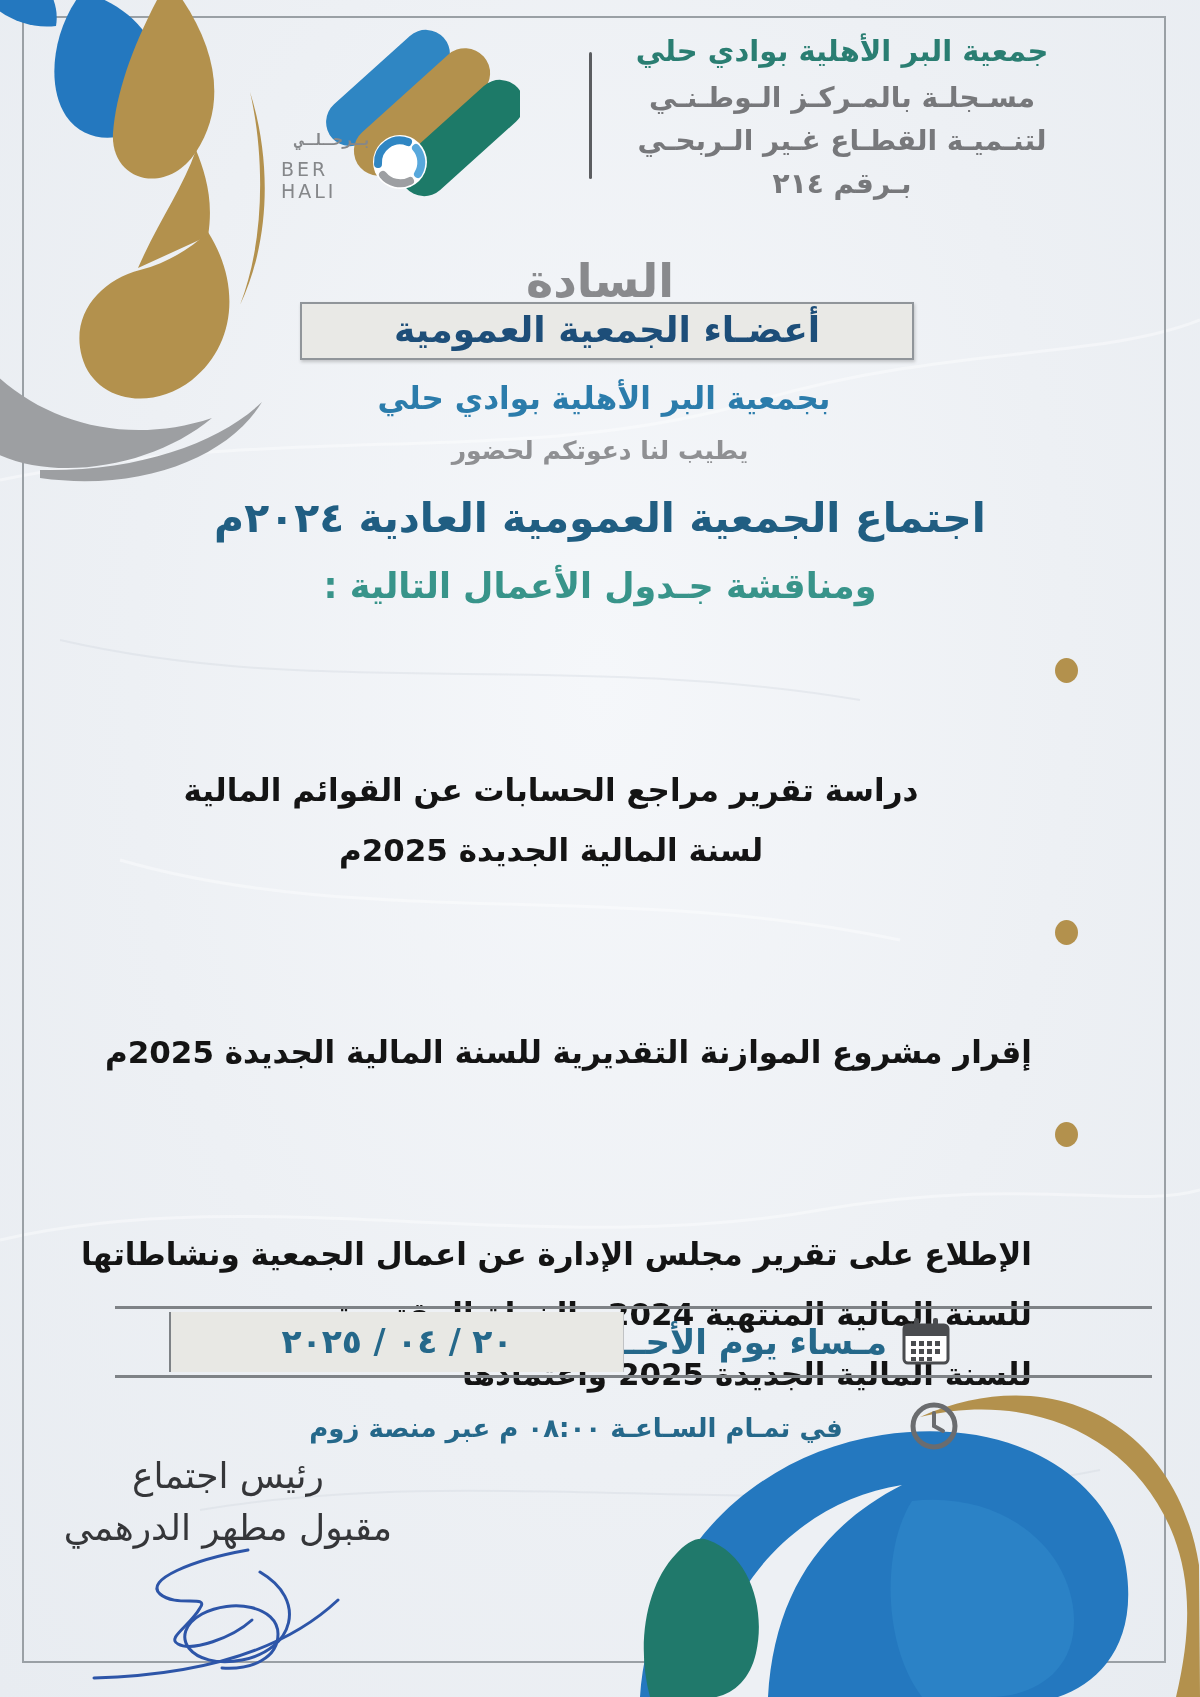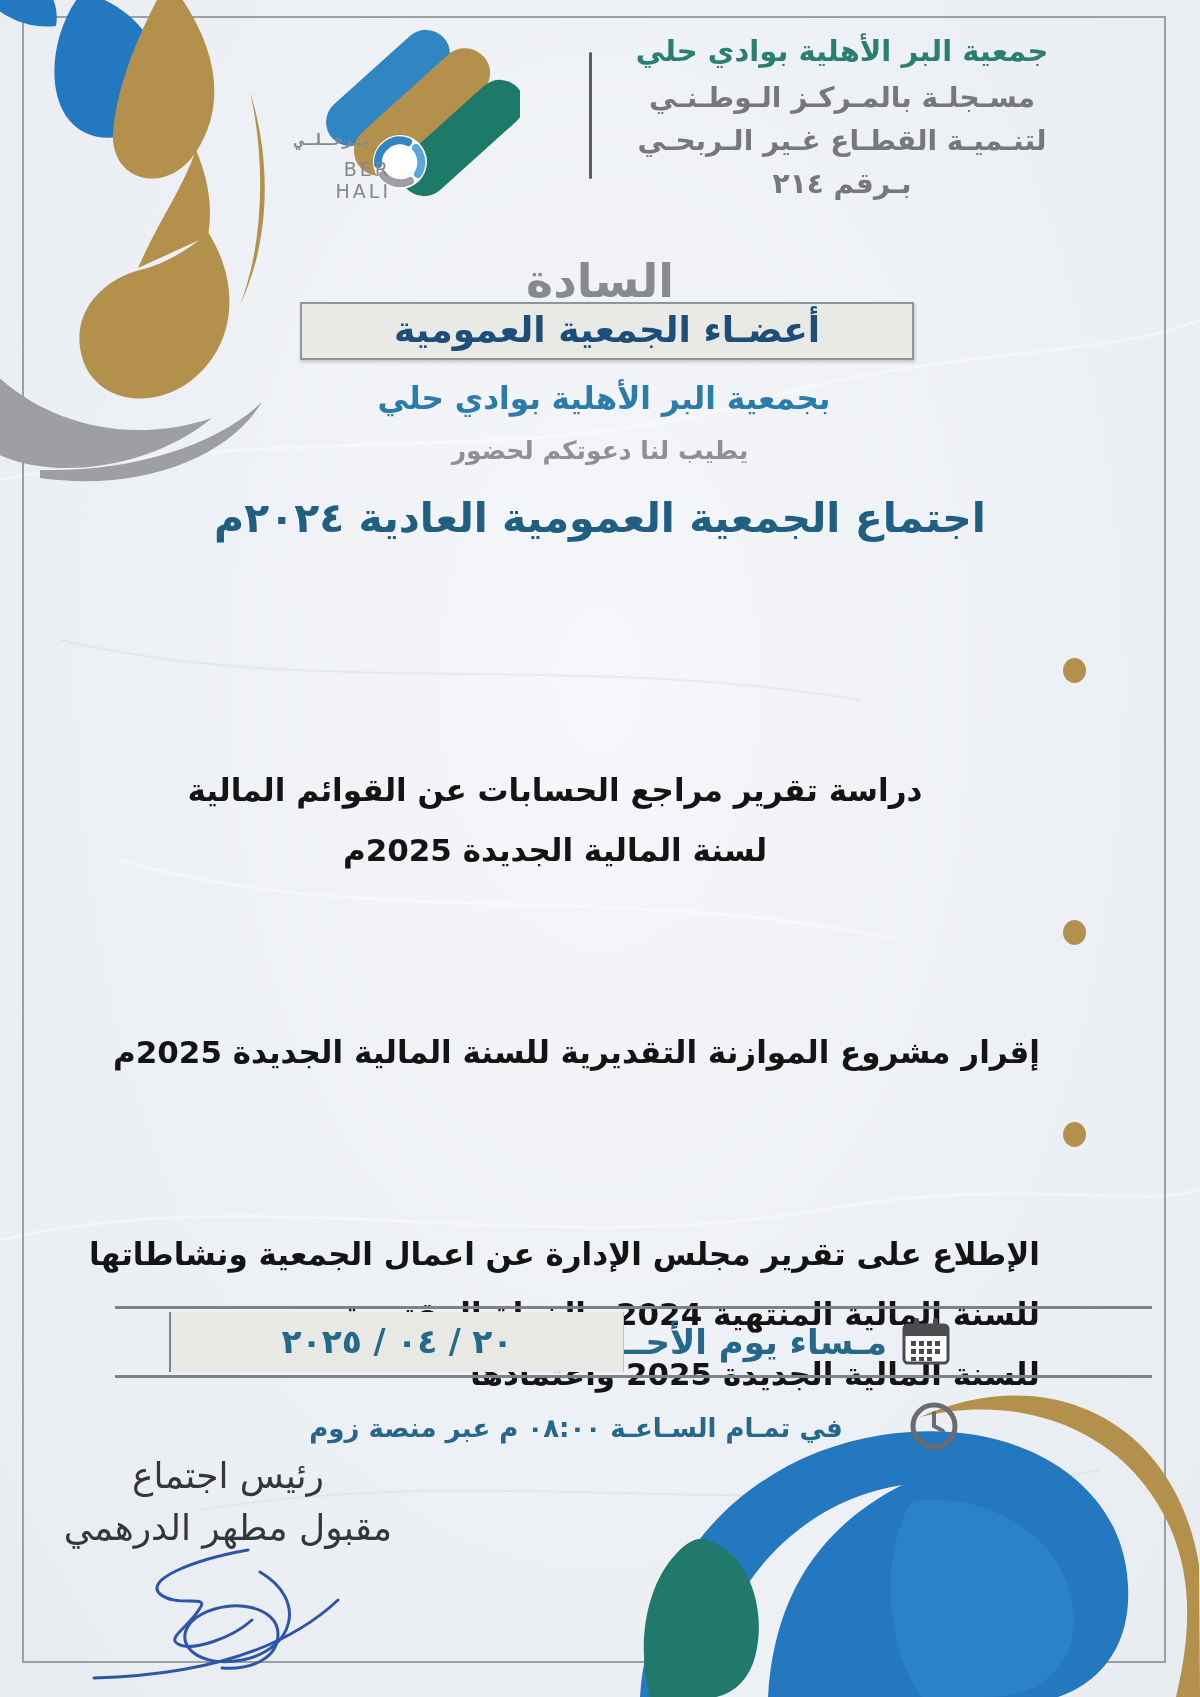--- a/index.html
+++ b/index.html
@@ -15,21 +15,21 @@
   .texture{position:absolute; inset:0; z-index:0; opacity:.7;}
   .decor{position:absolute; z-index:2;}
   .decor-tl{top:0; left:0;}
   .decor-br{right:0; bottom:0;}
   .layer{position:absolute; z-index:3;}
 
   
   .logo{left:285px; top:28px; width:235px; height:180px;}
   .logo-ar{position:absolute; left:0; top:102px; width:96px; text-align:center;
     color:#85878a; font-size:16px; font-weight:bold;font-family:Liberation Mono, monospace;}
-  .logo-en{position:absolute; left:-4px; top:130px; width:110px; text-align:right;
+  .logo-en{position:absolute; left:-4px; top:130px; width:110px; text-align:left;
     color:#85878a; font-size:19px; letter-spacing:3px; direction:ltr;}
   .org-block{top:34px; right:112px; width:492px; text-align:center;}
   .org-name{color:#2a7e72; font-size:29px; font-weight:bold; margin:0 0 10px 0;}
   .org-reg{color:#77787b; font-size:28px; font-weight:600; line-height:39px; margin:4px;}
   .v-divider{left:589px; top:52px; height:127px; width:3px; background:#5b5d60; border-radius:2px;}
 
   
   .center-line{left:0; right:0; text-align:center;}
   .salutation{top:254px; font-size:46px; font-weight:bold; color:#898a8d;}
   .audience-box{top:302px; left:300px; width:610px; height:54px;
@@ -37,21 +37,21 @@
     text-align:center; line-height:52px; font-size:36px; font-weight:bold; color:#1d4e79;}
   .org-line{top:380px; font-size:31px; font-weight:bold; color:#2b7cab;margin-left:8px;}
   .invite-line{top:436px; font-size:25px; font-weight:bold; color:#8f9093;}
   .meeting-title{top:494px; font-size:41px; font-weight:bold; color:#205e82;}
   .agenda-heading{top:566px; font-size:35px; font-weight:bold; color:#38948a;}
 
   
   .agenda{position:absolute; top:640px; right:160px; left:70px; z-index:3;
     list-style:none; margin:0; padding:0;}
   .agenda li{position:relative; font-size:31px; font-weight:bold; color:#141414;
-    line-height:60px; white-space:pre-line; margin:0 0 22px 0;}
+    line-height:60px; white-space:pre-line; margin:0 8px 22px 0;}
   .agenda li.c{text-align:center;}
   .agenda li.r{text-align:right;}
   .bullet{position:absolute; right:-46px; top:18px; width:23px; height:25px;
     border-radius:50%; background:#b3914d;}
 
   
   .date-strip{top:1306px; left:115px; right:48px; height:66px;
     border-top:3px solid #7e8286; border-bottom:3px solid #7e8286;}
   .date-box{position:absolute; left:54px; top:3px; bottom:3px; width:452px;
     background:#e8e8e4; border-left:2px solid #7e8286; border-right:1px solid #c0c2c4;
@@ -136,20 +136,21 @@
     <p class="org-reg">مسـجلـة بالمـركـز الـوطـنـي</p>
     <p class="org-reg">لتنـميـة القطـاع غـير الـربحـي</p>
     <p class="org-reg">بـرقم ٢١٤</p>
   </div>
 
   <div class="layer center-line salutation">السادة</div>
   <div class="layer audience-box">أعضـاء الجمعية العمومية</div>
   <div class="layer center-line org-line">بجمعية البر الأهلية بوادي حلي</div>
   <div class="layer center-line invite-line">يطيب لنا دعوتكم لحضور</div>
   <div class="layer center-line meeting-title">اجتماع الجمعية العمومية العادية ٢٠٢٤م</div>
+  <div class="layer center-line agenda-heading">ومناقشة جـدول الأعمال التالية :</div>
 
   <ul class="agenda">
     <li class="c">
       <span class="bullet"></span>
       <span>دراسة تقرير مراجع الحسابات عن القوائم المالية
 لسنة المالية الجديدة 2025م</span>
     </li>
     <li class="r">
       <span class="bullet"></span>
       <span>إقرار مشروع الموازنة التقديرية للسنة المالية الجديدة 2025م</span>

